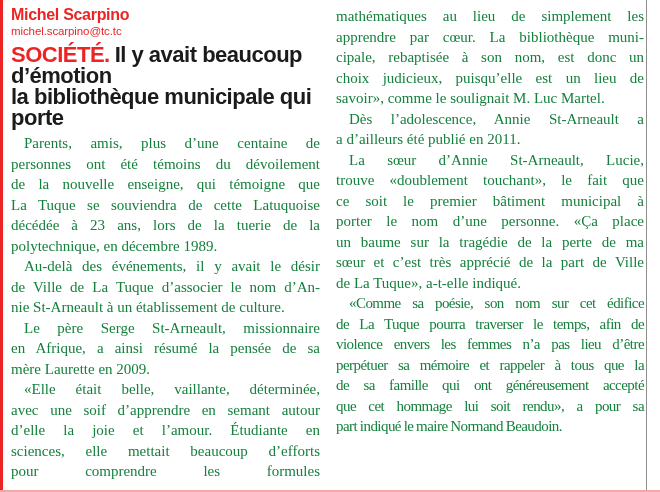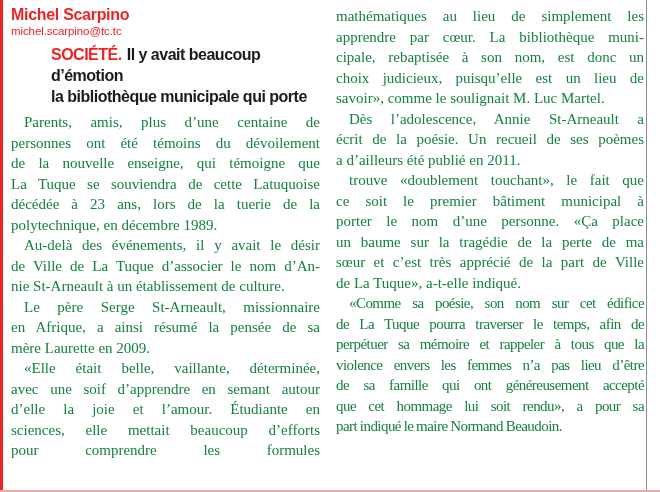--- a/index.html
+++ b/index.html
@@ -28,22 +28,22 @@
     letter-spacing:-0.3px;color:var(--red);
   }
   .byline-email{
     font-family:"Liberation Sans", sans-serif;
     font-size:11.5px;line-height:14px;
     letter-spacing:-0.1px;color:var(--red);
   }
   .lede{
     margin-top:6px;margin-bottom:5px;
     font-family:"Liberation Sans", sans-serif;
-    font-weight:700;font-size:16px;line-height:21px;
-    letter-spacing:-0.5px;color:#1c1a1a;margin-left:40px;
+    font-weight:700;font-size:22px;line-height:21px;
+    letter-spacing:-0.5px;color:#1c1a1a;
   }
   .kicker{color:var(--red);margin-right:5px;}
   .body-text{font-size:15px;line-height:20.5px;color:#15803d;}
   .tline{text-align:justify;text-align-last:justify;}
   .tline.tlast{text-align-last:auto;}
   .para.indent .tline:first-child{text-indent:13px;}
   .para.condensed{letter-spacing:-0.55px;word-spacing:-0.5px;}
 </style>
 </head>
 <body>
@@ -101,36 +101,36 @@
     <div class="body-text">
         <div class="para">
           <div class="tline">mathématiques au lieu de simplement les</div>
           <div class="tline">apprendre par cœur. La bibliothèque muni-</div>
           <div class="tline">cipale, rebaptisée à son nom, est donc un</div>
           <div class="tline">choix judicieux, puisqu’elle est un lieu de</div>
           <div class="tline tlast">savoir», comme le soulignait M. Luc Martel.</div>
         </div>
         <div class="para indent">
           <div class="tline">Dès l’adolescence, Annie St-Arneault a</div>
-          <div class="tline">écrit de la poésie. Un recueil de ses poèmes</div>
           <div class="tline tlast">a d’ailleurs été publié en 2011.</div>
         </div>
         <div class="para indent">
+          <div class="tline">La sœur d’Annie St-Arneault, Lucie,</div>
           <div class="tline">trouve «doublement touchant», le fait que</div>
           <div class="tline">ce soit le premier bâtiment municipal à</div>
           <div class="tline">porter le nom d’une personne. «Ça place</div>
           <div class="tline">un baume sur la tragédie de la perte de ma</div>
           <div class="tline">sœur et c’est très apprécié de la part de Ville</div>
           <div class="tline tlast">de La Tuque», a-t-elle indiqué.</div>
         </div>
         <div class="para indent condensed">
           <div class="tline">«Comme sa poésie, son nom sur cet édifice</div>
           <div class="tline">de La Tuque pourra traverser le temps, afin de</div>
+          <div class="tline">violence envers les femmes n’a pas lieu d’être</div>
           <div class="tline">perpétuer sa mémoire et rappeler à tous que la</div>
-          <div class="tline">violence envers les femmes n’a pas lieu d’être</div>
           <div class="tline">de sa famille qui ont généreusement accepté</div>
           <div class="tline">que cet hommage lui soit rendu», a pour sa</div>
           <div class="tline tlast">part indiqué le maire Normand Beaudoin.</div>
         </div>
       </div>
   </div>
 
 </div>
 
 </body></html>

